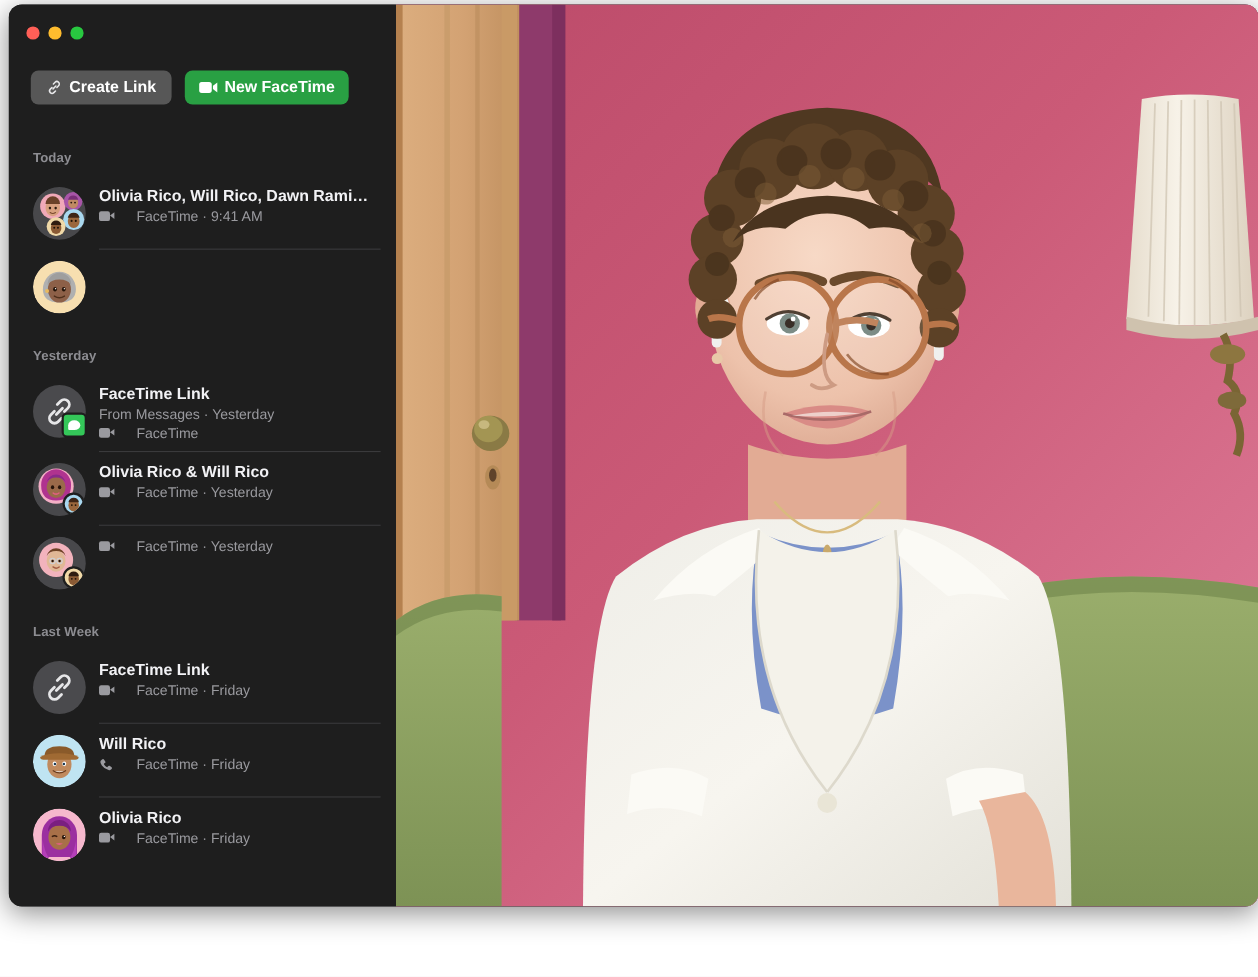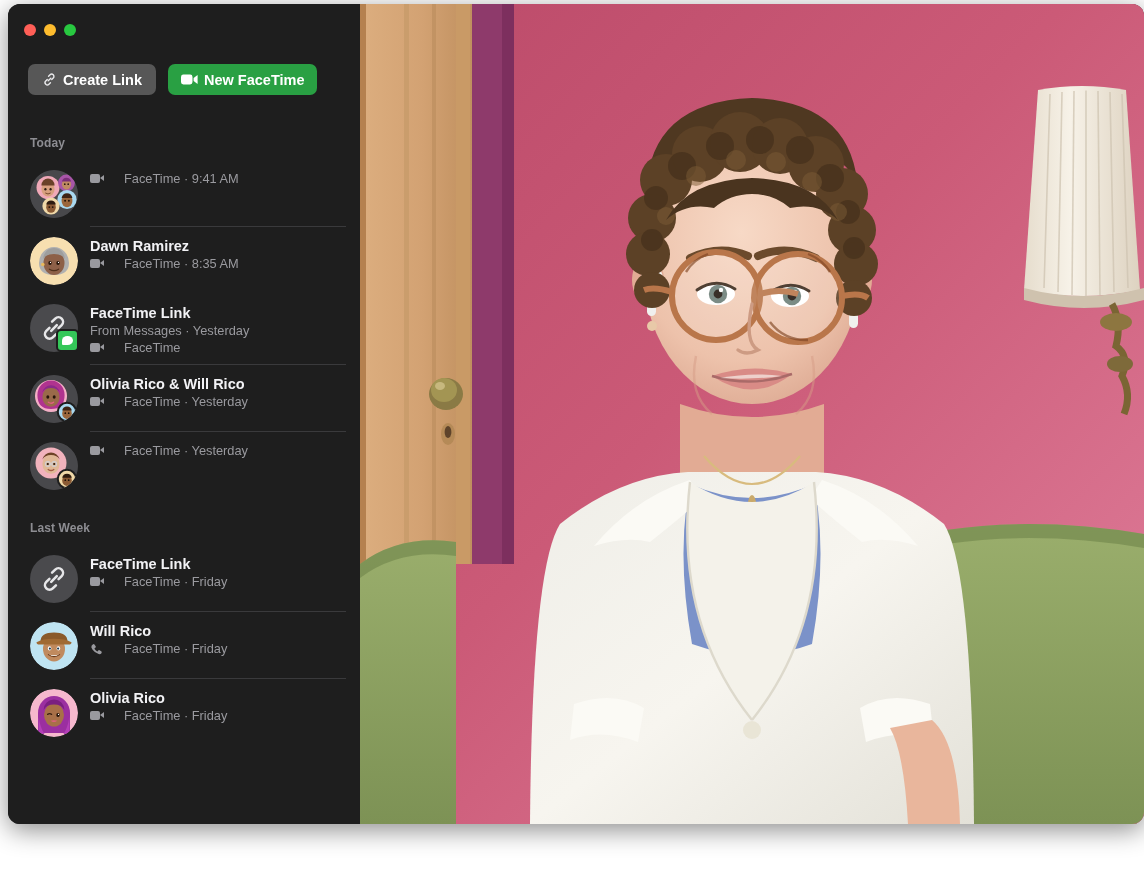--- a/index.html
+++ b/index.html
@@ -283,20 +283,21 @@
 
               <circle cx="21" cy="36" r="8.6" fill="#f0d9a8"></circle>
               <ellipse cx="21" cy="37.2" rx="4.8" ry="5.6" fill="#8a5a34"></ellipse>
               <path d="M16.2 34.6 a4.9 5.2 0 0 1 9.6 0 Z" fill="#2e1c10"></path>
               <circle cx="19.3" cy="37.1" r=".9" fill="#1b1008"></circle>
               <circle cx="22.7" cy="37.1" r=".9" fill="#1b1008"></circle>
             </svg>
           </div>
         </div>
         <div class="row-text">
+          <div class="row-title">Olivia Rico, Will Rico, Dawn Rami…</div>
           <div class="row-sub">
             <span class="ic-video">
                 <span class="body"></span>
                 <span class="tri"></span>
               </span>
             <span>FaceTime · 9:41 AM</span>
           </div>
         </div>
         <div class="sep"></div>
       </div>
@@ -311,33 +312,24 @@
               <path d="M13.2 22 a10.8 11 0 0 1 21.6 0 q-3 -5 -10.8 -5 q-7.8 0 -10.8 5 Z" fill="#9e9e9e"></path>
               <ellipse cx="20" cy="26" rx="1.7" ry="2" fill="#241308"></ellipse>
               <ellipse cx="28" cy="26" rx="1.7" ry="2" fill="#241308"></ellipse>
               <circle cx="20.5" cy="25.4" r=".6" fill="#fff"></circle>
               <circle cx="28.5" cy="25.4" r=".6" fill="#fff"></circle>
               <path d="M19.4 32.2 q4.6 3 9.2 0" stroke="#50301c" stroke-width="1.3" fill="none" stroke-linecap="round"></path>
               <circle cx="12.8" cy="27.5" r="1.8" fill="#e8b95e"></circle>
             </svg>
           </div>
         </div>
-        <div class="row-text">
-          <div class="row-title">Dawn Ramirez</div>
-          <div class="row-sub">
-            <span class="ic-video">
-                <span class="body"></span>
-                <span class="tri"></span>
-              </span>
-            <span>FaceTime · 8:35 AM</span>
-          </div>
-        </div>
 
       </div>
 
+      <div class="section-title">Yesterday</div>
 
       <div class="row">
         <div class="avatar-wrap">
           <div class="link-av">
             <svg width="28" height="28" viewBox="0 0 16 16">
               <g fill="none" stroke="#e6e6e8" stroke-width="1.45" stroke-linecap="round">
                 <path d="M6.4 9.6 L9.6 6.4"></path>
                 <path d="M6.9 4.4 L8.7 2.6 a2.6 2.6 0 0 1 3.7 3.7 L10.6 8.1"></path>
                 <path d="M9.1 11.6 L7.3 13.4 a2.6 2.6 0 0 1 -3.7 -3.7 L5.4 7.9"></path>
               </g>

